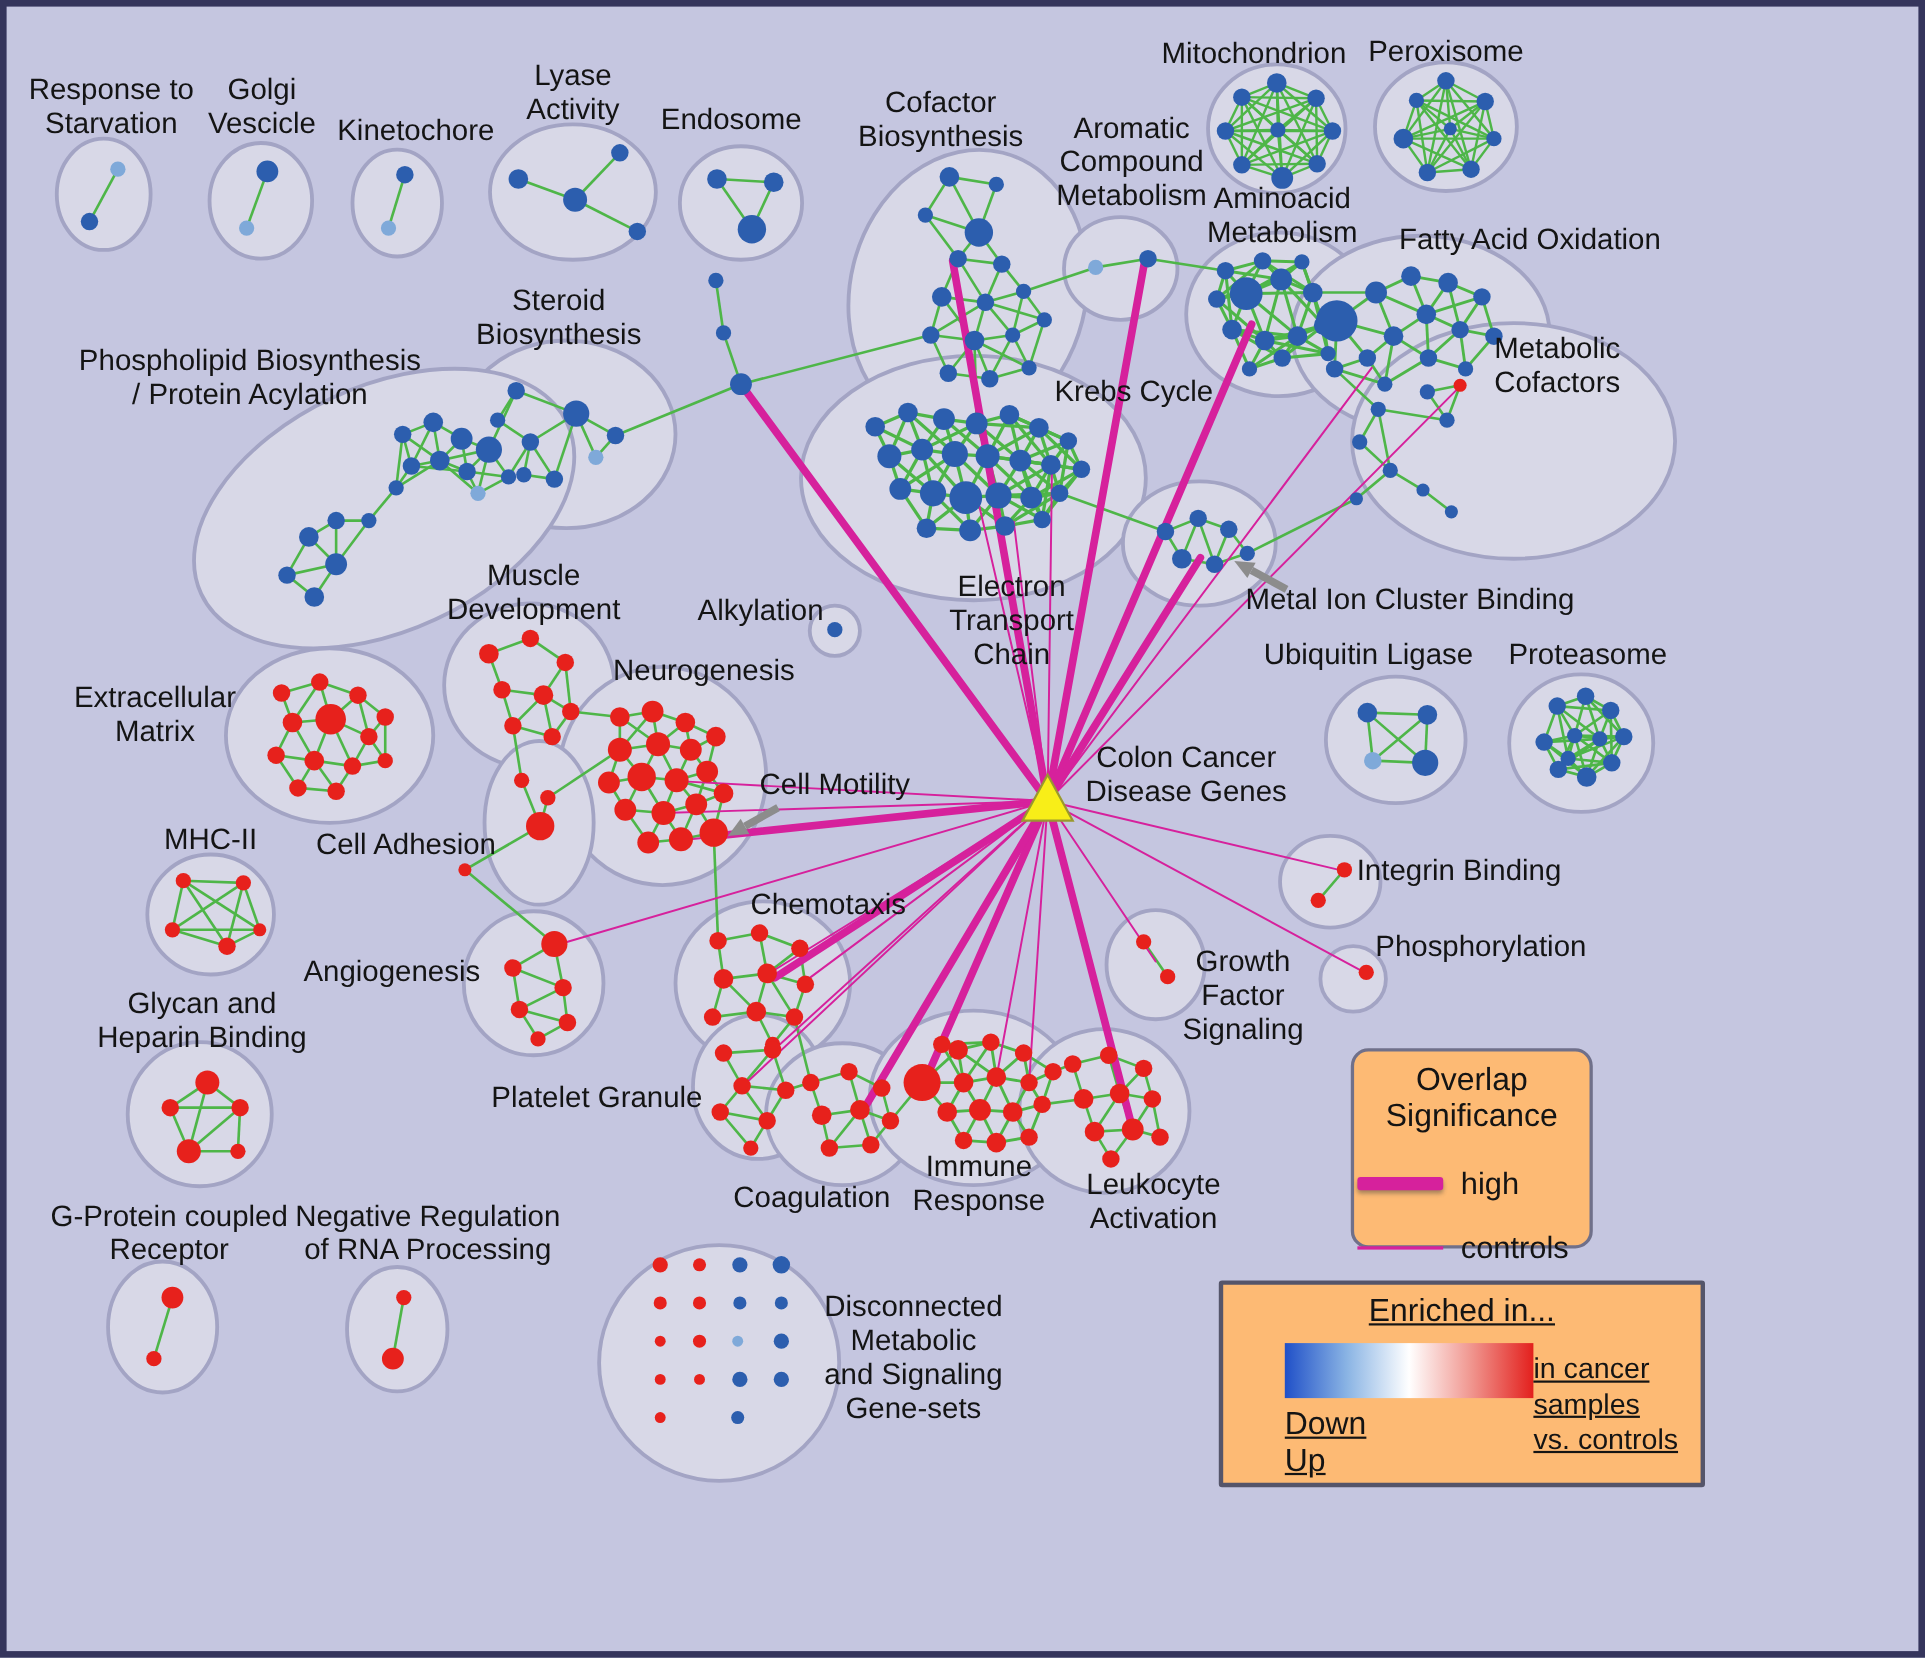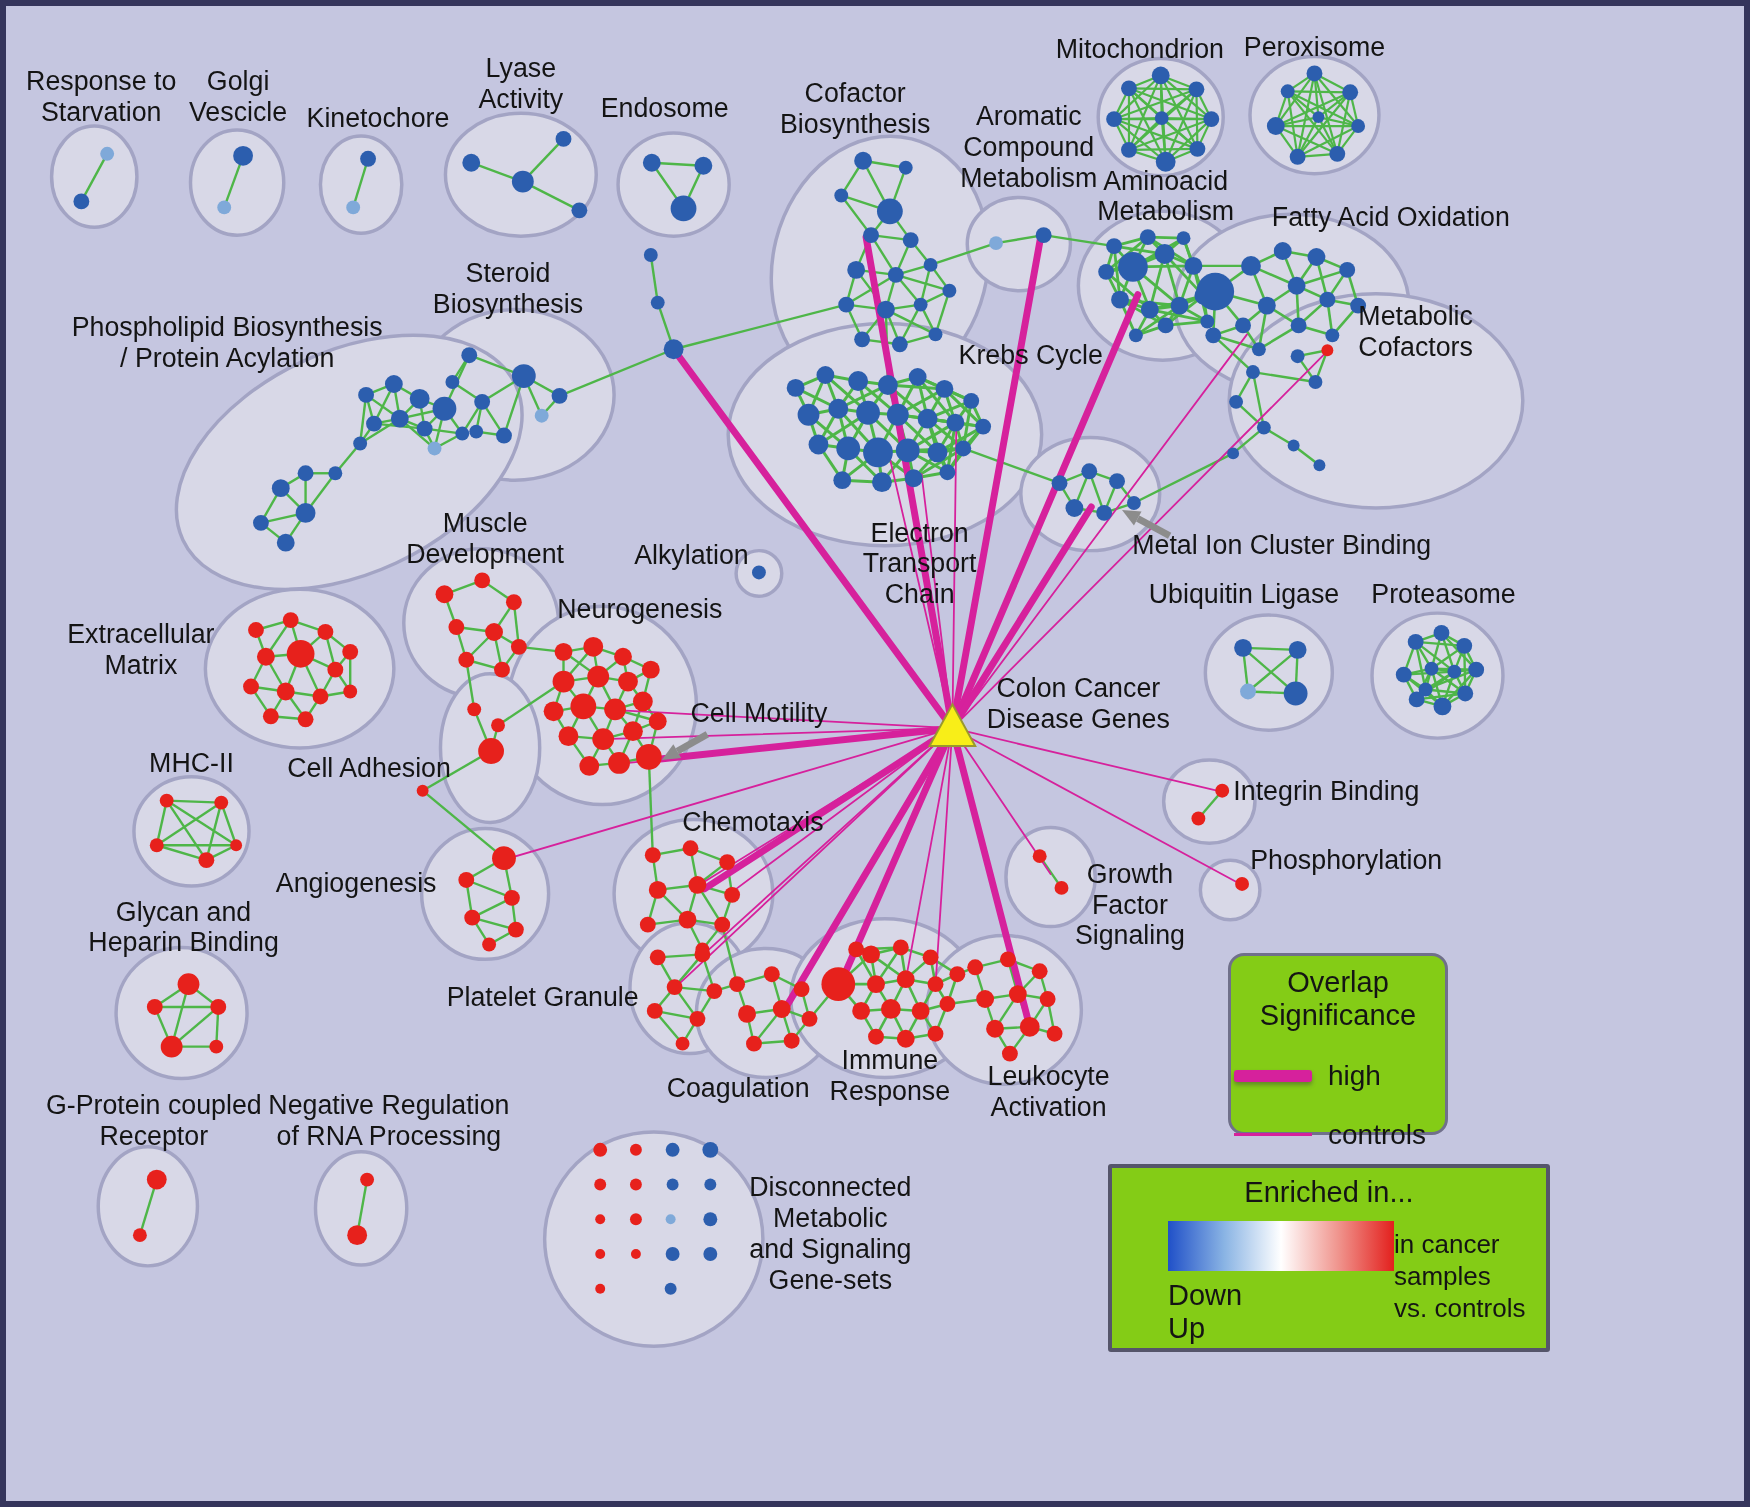--- a/index.html
+++ b/index.html
@@ -11,28 +11,28 @@
     background: #c5c6e0;
     border: 6px solid #35355c;
     overflow: hidden;
   }
   #map-svg { position: absolute; left: 0; top: 0; width: 100%; height: 100%; }
   #map-svg text {
     font-family: "Liberation Sans", sans-serif;
     font-size: 27px;
     fill: #141414;
   }
-  .legend-box { position: absolute; background: #84cc16; color: #141414; }
+  .legend-box { position: absolute; background: #fdba74; color: #141414; }
   .legend-overlap {
     left: 1222px; top: 947px; width: 220px; height: 182px;
     border: 3px solid #70708a; border-radius: 16px; padding-top: 10px;
   }
   .legend-enriched {
     left: 1102px; top: 1158px; width: 442px; height: 188px;
-    border: 4px solid #55556a; border-radius: 3px; padding-top: 8px;
+    border: 4px solid #55556a; border-radius: 3px; padding-top: 8px; text-decoration: underline;
   }
   .lg-title { text-align: center; font-size: 29px; line-height: 1.15; white-space: pre-line; }
   .lg-row { display: flex; align-items: center; gap: 16px; padding-left: 3px; margin-top: 27px; }
   .swatch { display: inline-block; width: 78px; background: #d6219c; }
   .swatch.high { height: 12px; border-radius: 3px; box-shadow: 0 3px 4px rgba(60,60,60,0.45); }
   .swatch.moderate { height: 3px; }
   .lg-label { font-size: 28px; }
   .enr-body { display: flex; align-items: flex-start; padding: 12px 12px 0 56px; }
   .enr-left { width: 226px; }
   .gradient-bar { width: 226px; height: 50px; }

